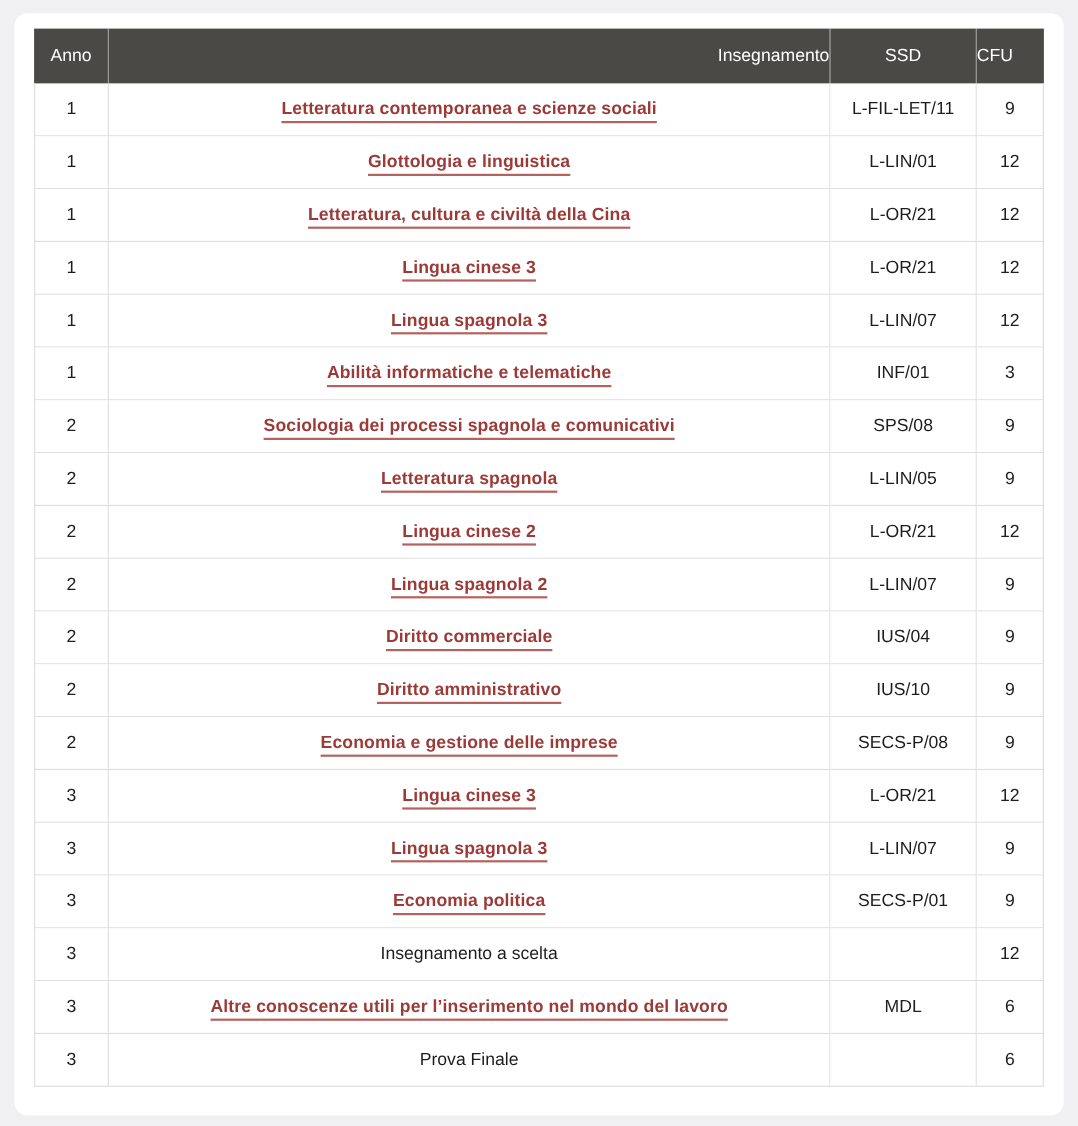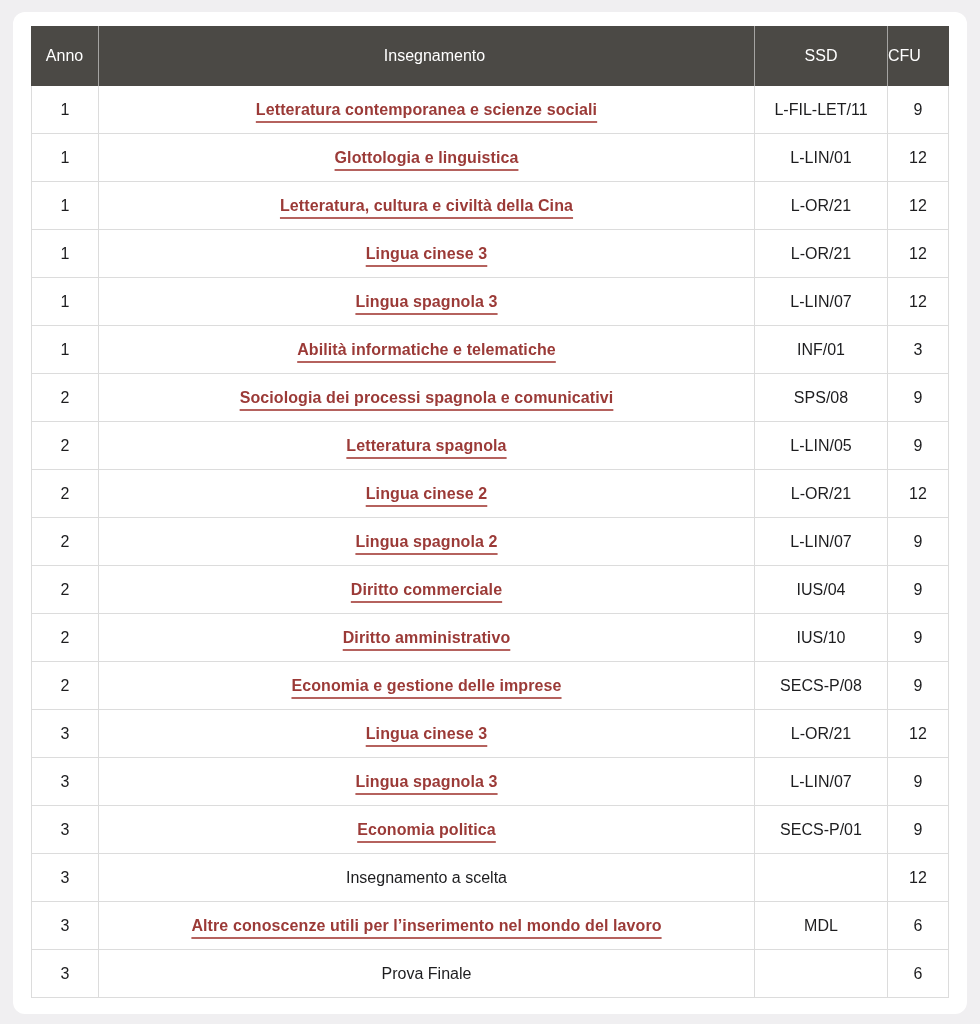--- a/index.html
+++ b/index.html
@@ -26,34 +26,34 @@
     width: 918px;
     border-collapse: separate;
     border-spacing: 0;
     table-layout: fixed;
   }
   col.c-anno { width: 68px; }
   col.c-insegnamento { width: 656px; }
   col.c-ssd { width: 133px; }
   col.c-cfu { width: 61px; }
 
-  thead tr { height: 60px; }
+  thead tr { height: 50px; }
   thead th {
     background: var(--header-bg, #4b4945);
     color: var(--header-text, #ffffff);
     font-weight: 400;
     font-size: 16px;
     vertical-align: middle;
     padding: 0;
   }
   thead th:not(:last-child) {
     border-right: 1px solid rgba(255,255,255,0.5);
   }
   th.h-anno { text-align: center; }
-  th.h-insegnamento { text-align: center; padding-left: 16px; margin-top: 28px; }
+  th.h-insegnamento { text-align: right; padding-left: 16px; margin-top: 28px; }
   th.h-ssd { text-align: center; }
   th.h-cfu { text-align: left; }
 
   tbody tr { height: 48px; }
   tbody td {
     border-bottom: 1px solid var(--border-color, #dcdcdc);
     border-right: 1px solid var(--border-color, #dcdcdc);
     vertical-align: middle;
     font-size: 16px;
     color: var(--text-color, #1d1d1f);

